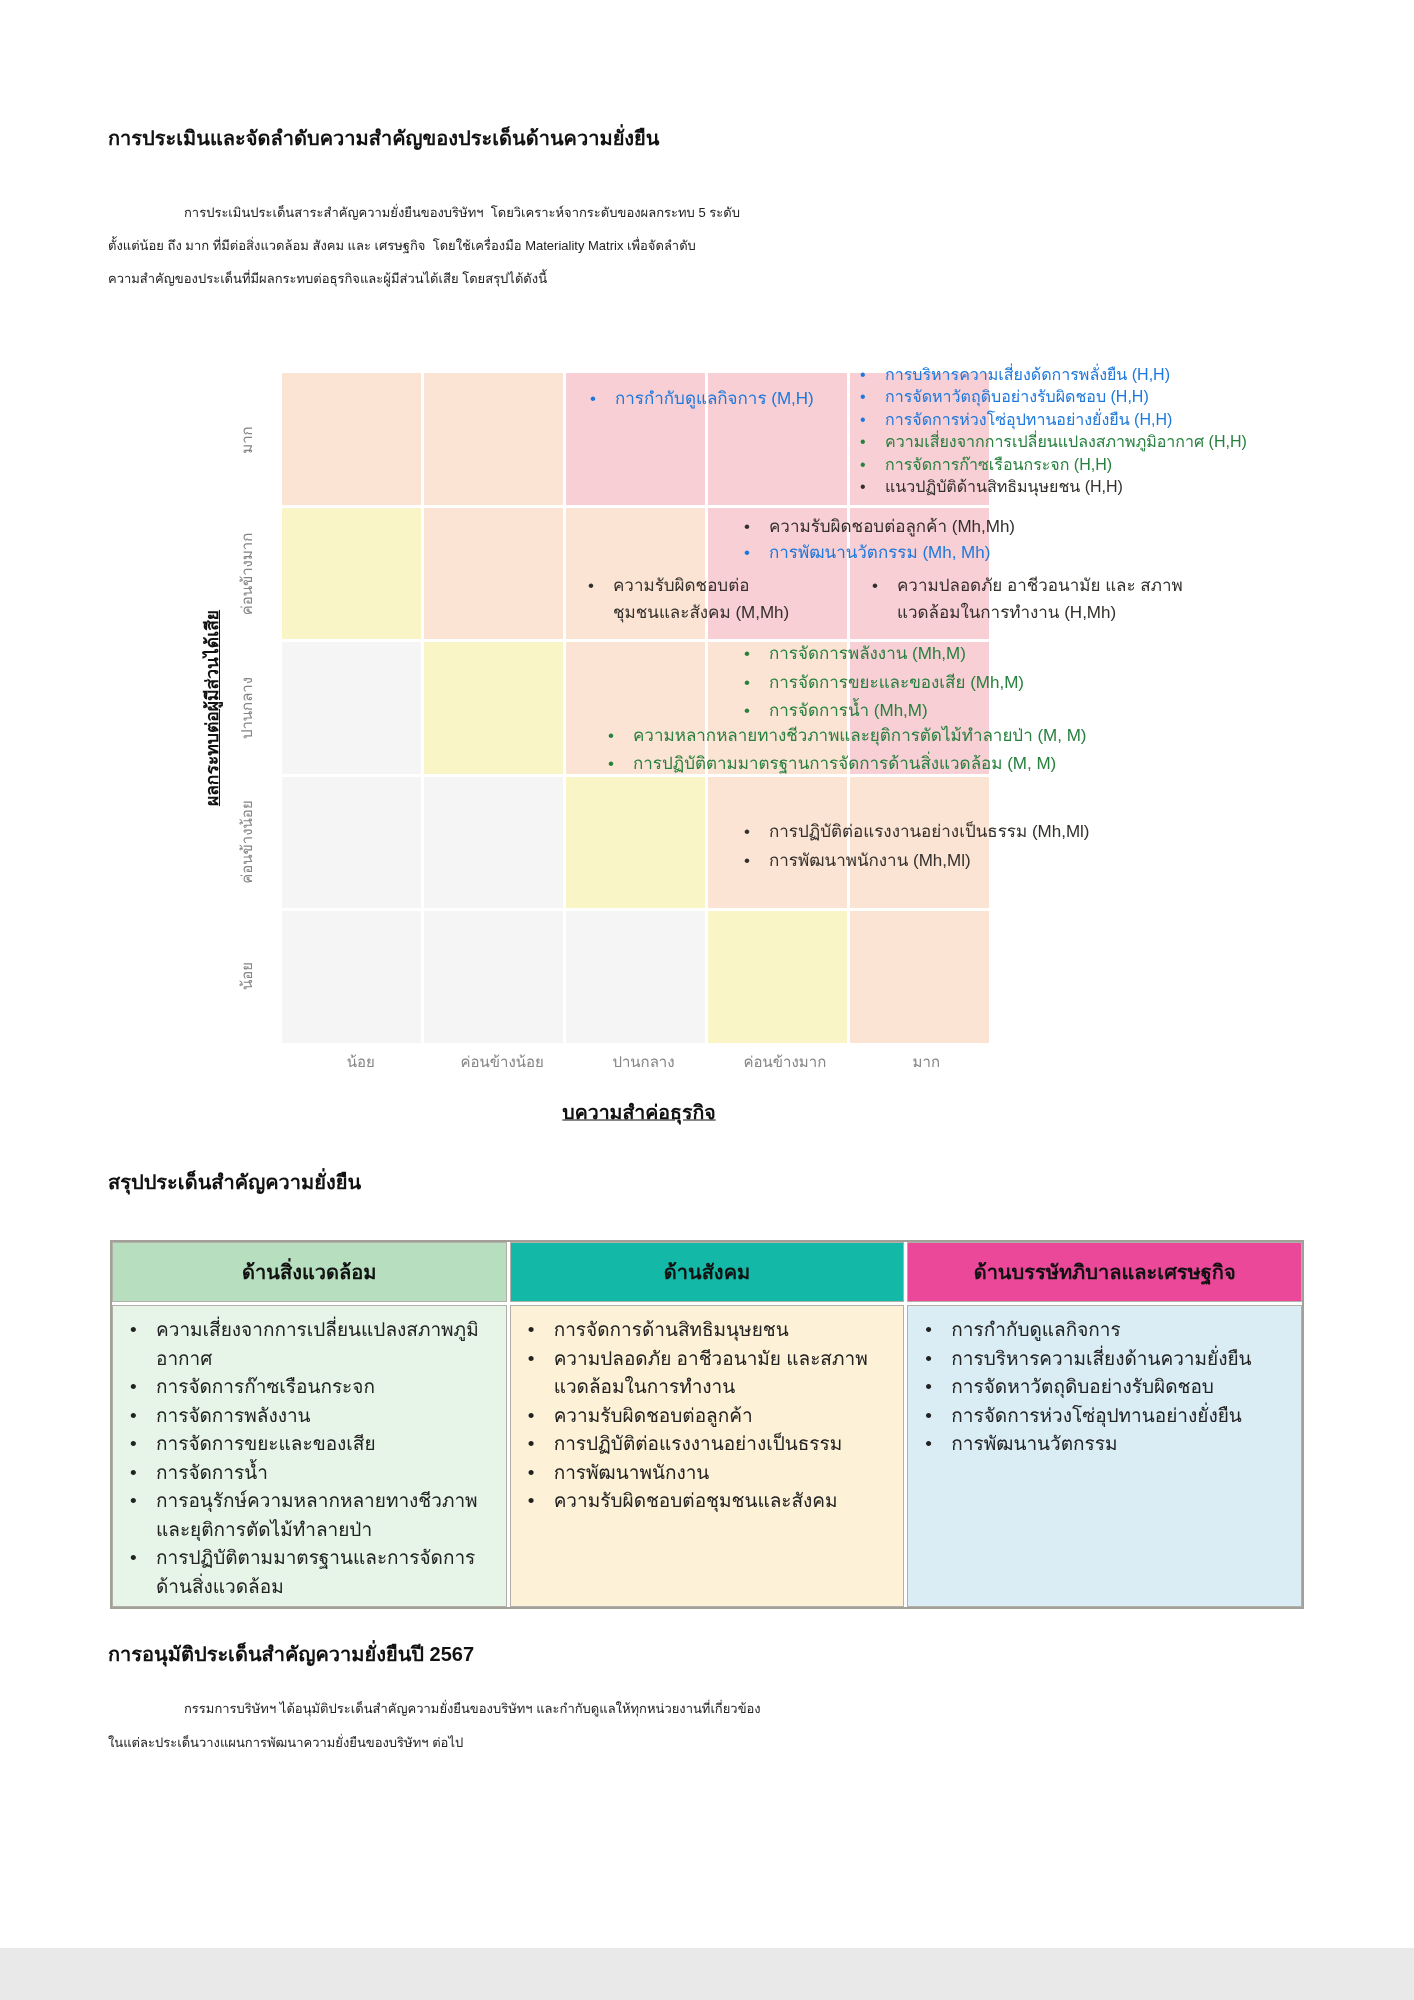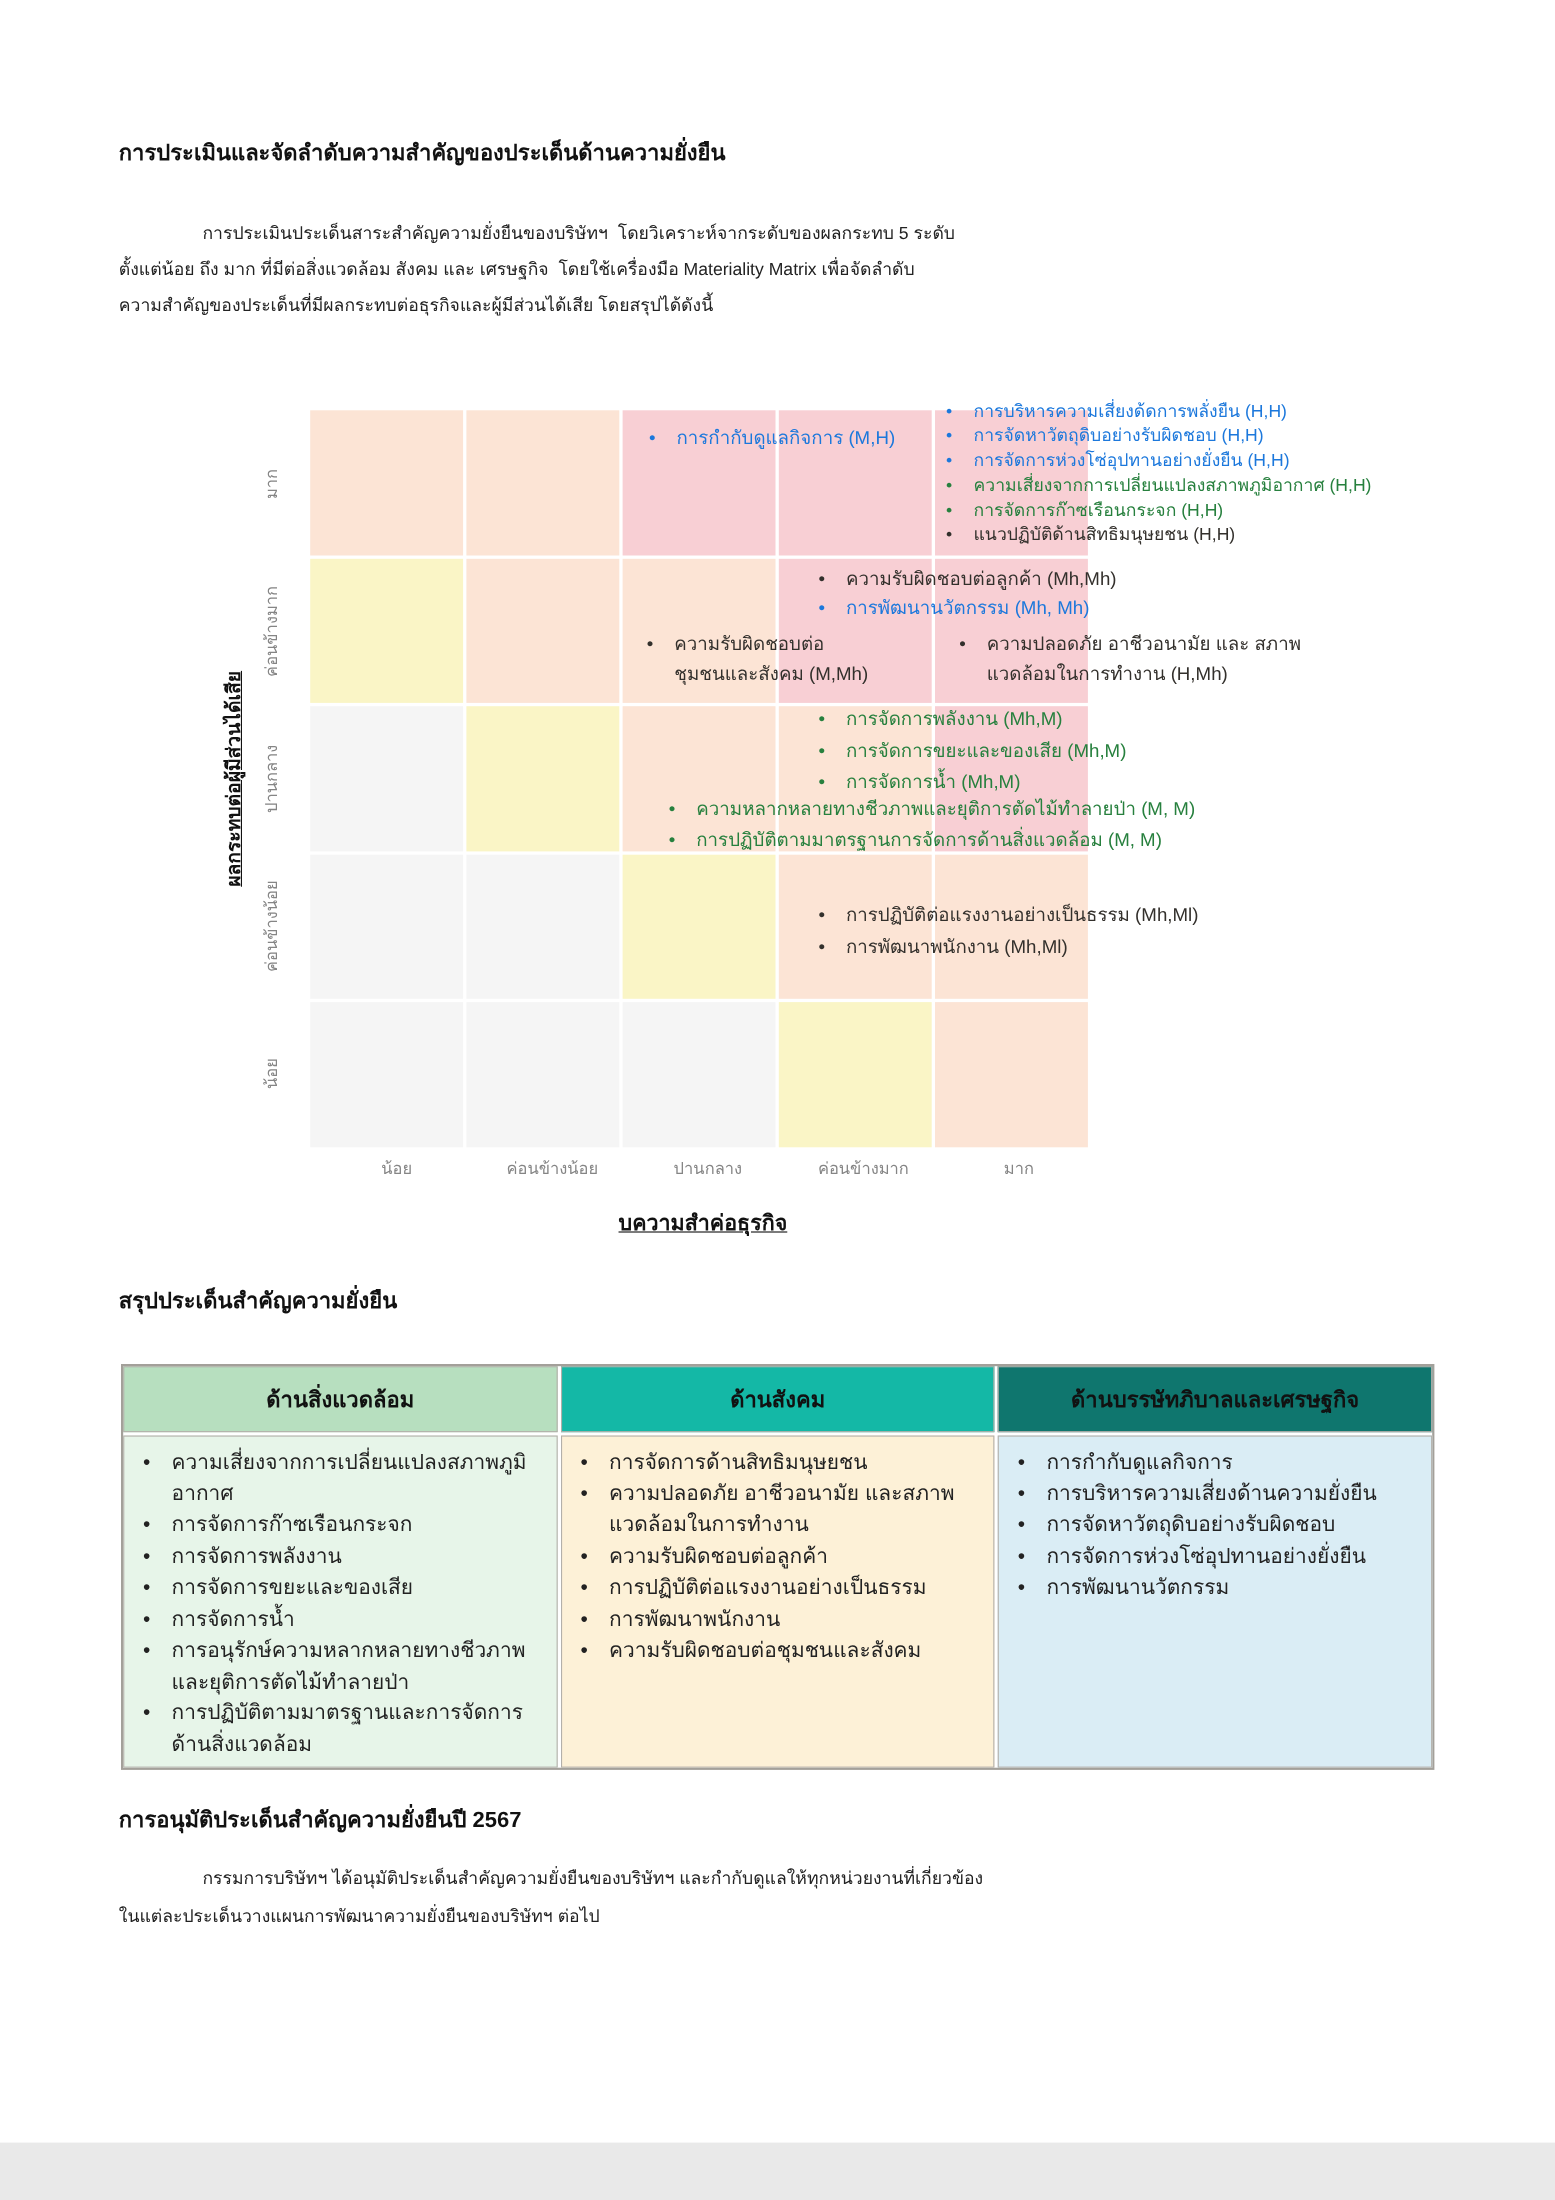--- a/index.html
+++ b/index.html
@@ -1,19 +1,19 @@
 <!DOCTYPE html>
 <html><head>
 <meta charset="utf-8">
 <style>
   html,body{margin:0;padding:0;background:#e9e9e9;}
   .page{position:relative;width:1414px;height:1948px;background:#ffffff;margin:0 auto;
         font-family:"Liberation Sans","DejaVu Sans",sans-serif;color:#1f1f1f;overflow:hidden;}
   .heading{position:absolute;font-weight:bold;font-size:20px;color:#111;white-space:nowrap;}
-  .para{position:absolute;font-size:16px;line-height:33px;color:#222;width:1214px;}
+  .para{position:absolute;font-size:13px;line-height:33px;color:#222;width:1214px;}
   .para .line{white-space:pre-wrap;}
   .para .line.indent{padding-left:76px;}
   
   .grid{position:absolute;left:282px;top:373px;width:707px;height:670px;display:grid;
         grid-template-columns:repeat(5,1fr);grid-template-rows:repeat(5,1fr);gap:3px;background:#fff;}
   .cell{width:100%;height:100%;}
   .rot{position:absolute;transform:translate(-50%,-50%) rotate(-90deg);white-space:nowrap;}
   .y-title{font-weight:bold;font-size:17.5px;text-decoration:underline;color:#111;}
   .tick{color:#858585;font-size:15px;}
   .x-tick{position:absolute;transform:translate(-50%,-50%);white-space:nowrap;}
@@ -182,21 +182,21 @@
         <div class="x-tick tick" style="left: 926.3px; top: 1062px;">มาก</div>
       </div>
     <div class="x-title" style="left:639px;top:1112px;">บความสำค่อธุรกิจ</div>
   </div>
 
   <div class="heading" style="left:108px;top:1166px;">สรุปประเด็นสำคัญความยั่งยืน</div>
 
   <div class="sumtable">
       <div class="hcell" style="background: rgb(183, 223, 191);">ด้านสิ่งแวดล้อม</div>
       <div class="hcell" style="background: #14b8a6;">ด้านสังคม</div>
-      <div class="hcell" style="background: #0f766e;">ด้านบรรษัทภิบาลและเศรษฐกิจ</div>
+      <div class="hcell" style="background: #ec4899;">ด้านบรรษัทภิบาลและเศรษฐกิจ</div>
       <div class="bcell" style="background: rgb(231, 245, 233);">
         <div class="bitem">
           <span class="b">•</span>
           <span>ความเสี่ยงจากการเปลี่ยนแปลง​สภาพภูมิอากาศ</span>
         </div>
         <div class="bitem">
           <span class="b">•</span>
           <span>การจัดการก๊าซเรือนกระจก</span>
         </div>
         <div class="bitem">

